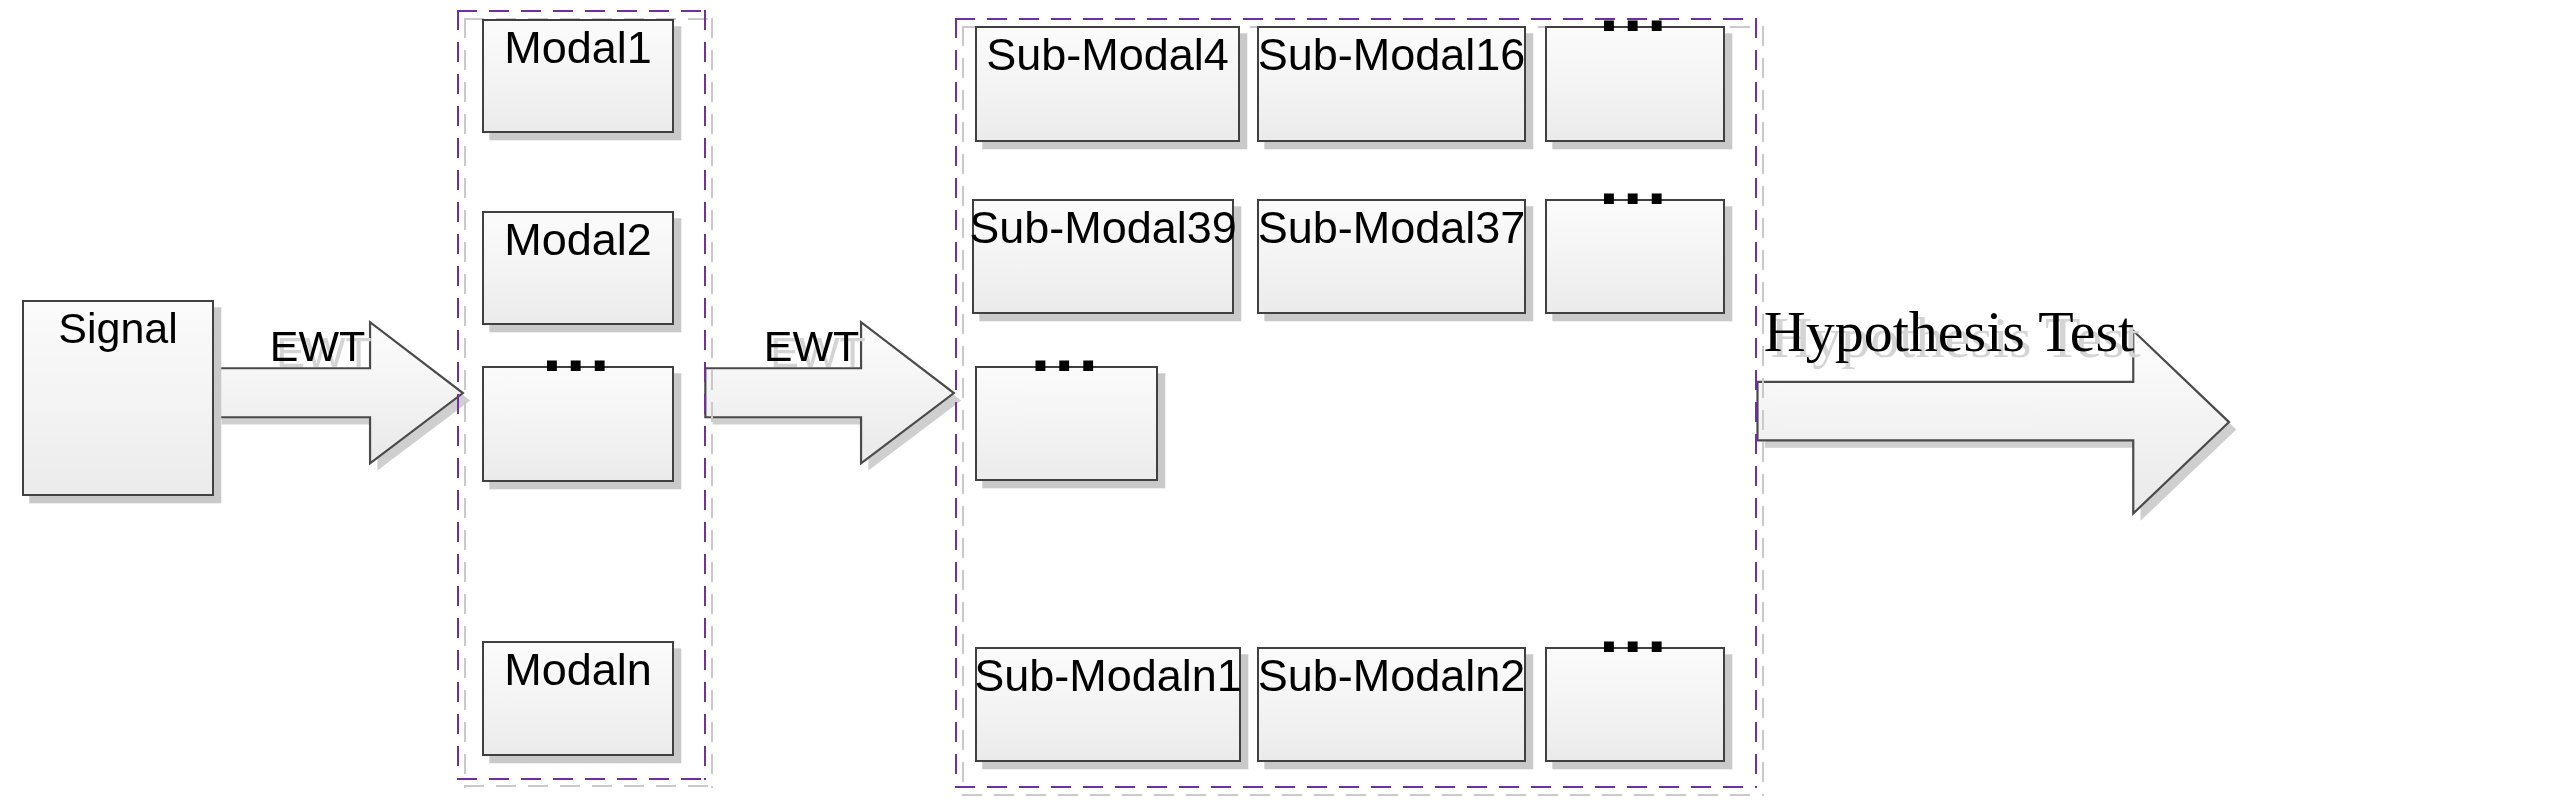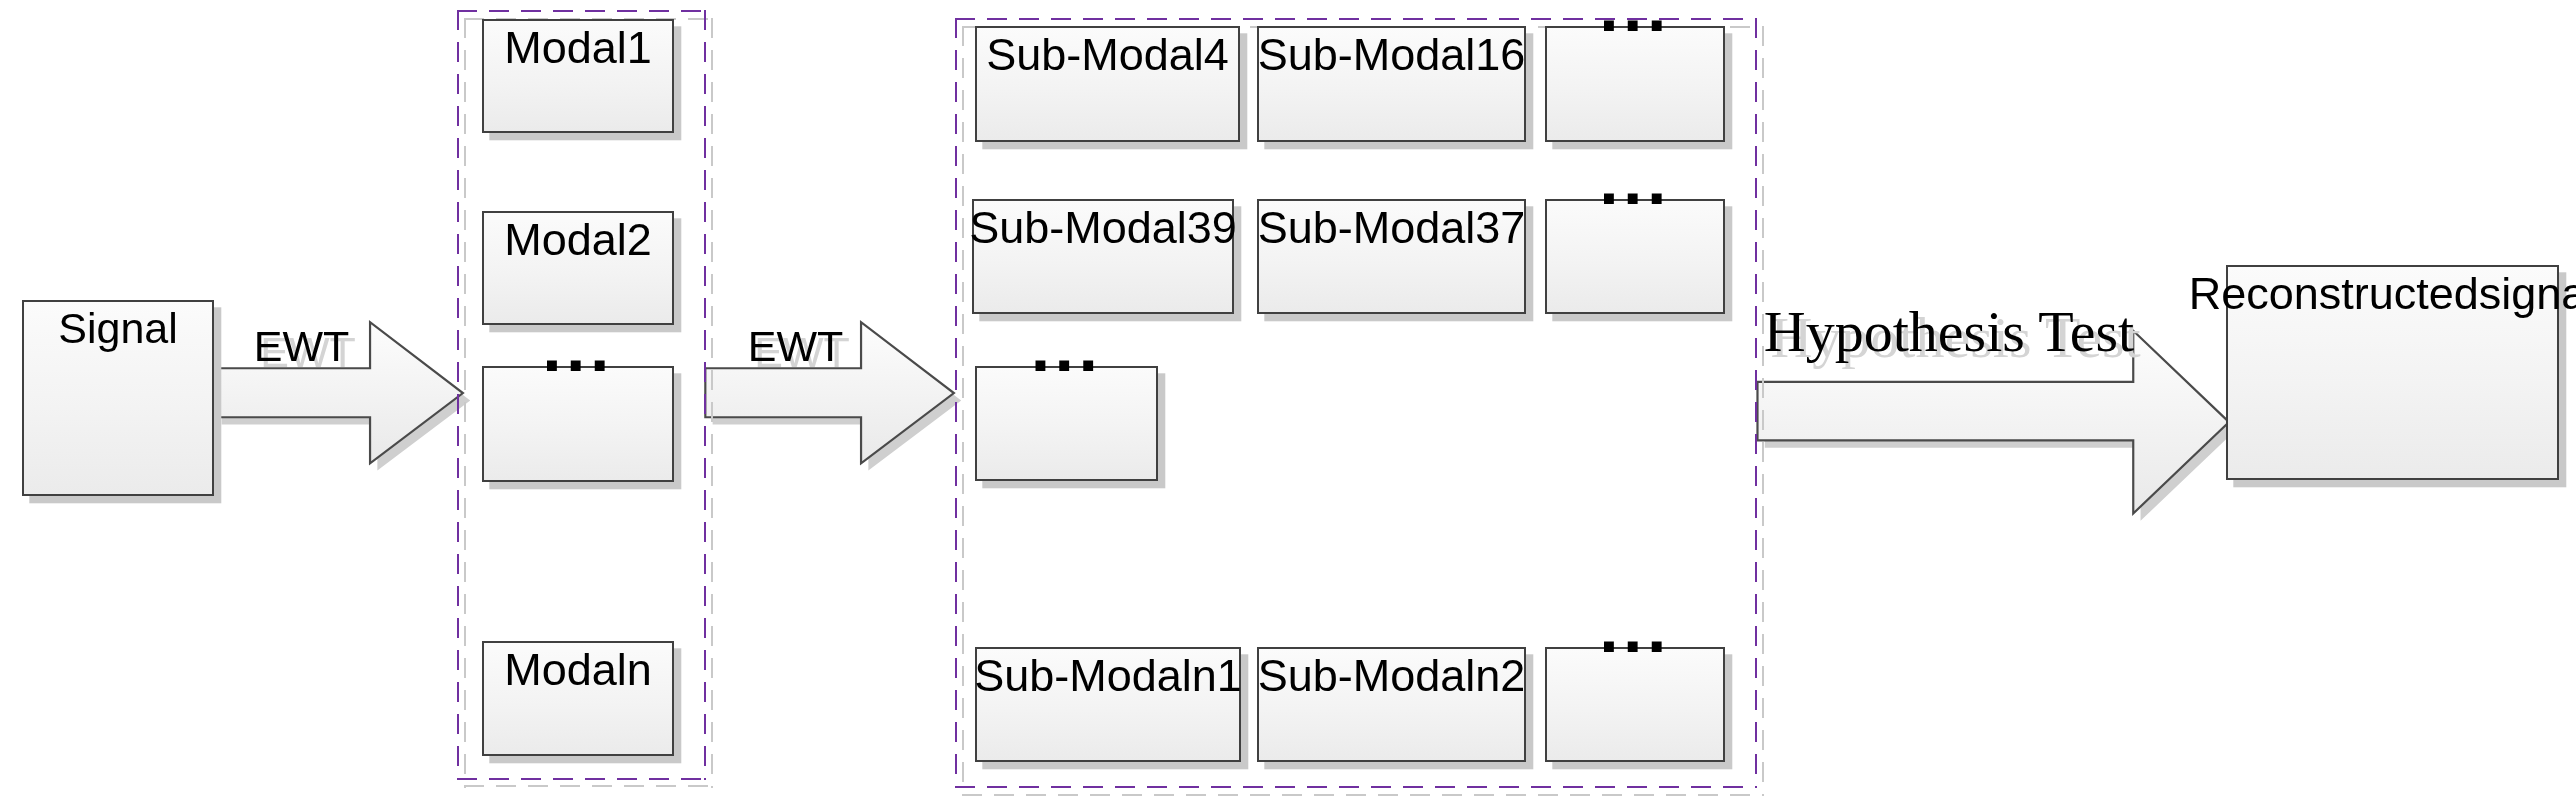--- a/index.html
+++ b/index.html
@@ -34,21 +34,21 @@
 
   
   svg.arrow{position:absolute;overflow:visible;}
   svg.arrow .arrow-body{fill:url(#agrad1);stroke:var(--arrow_border,#4a4a4a);
                         stroke-width:3;stroke-linejoin:miter;}
   svg.arrow .arrow-shadow{fill:#cfcfcf;stroke:none;}
 
   
   .flabel{position:absolute;text-align:center;white-space:nowrap;
           text-shadow:6.6px 5.9px 0 var(--label_shadow,#d4d4d4);}
-  .flabel.sans{font-size:43px;font-family:"Liberation Sans",sans-serif;}
+  .flabel.sans{font-size:43px;font-family:"Liberation Sans",sans-serif;padding-left:16px;}
   .flabel.serif{font-size:58px;font-family:Liberation Serif, serif;}
 </style>
 </head>
 <body>
 
 <div id="canvas">
 
   <svg class="arrow" style="left:214px;top:320px;" width="258" height="155" viewBox="0 0 352 212">
     <defs>
       <linearGradient id="agrad1" x1="0" y1="0" x2="0" y2="1">
@@ -139,19 +139,15 @@
     <span class="l2">n1</span>
   </div>
   <div class="box" style="left:1257px;top:647px;width:269px;height:115px;">
     <span class="l1">Sub-Modal</span>
     <span class="l2">n2</span>
   </div>
   <div class="box dots" style="left:1545px;top:647px;width:180px;height:115px;">
     <span class="dotstxt">...</span>
   </div>
 
-  <div class="box" style="left:2226px;top:265px;width:333px;height:215px;">
-    <span class="l1">Reconstructed</span>
-    <span class="l2">signal</span>
-  </div>
 
 </div>
 
 
 </body></html>

